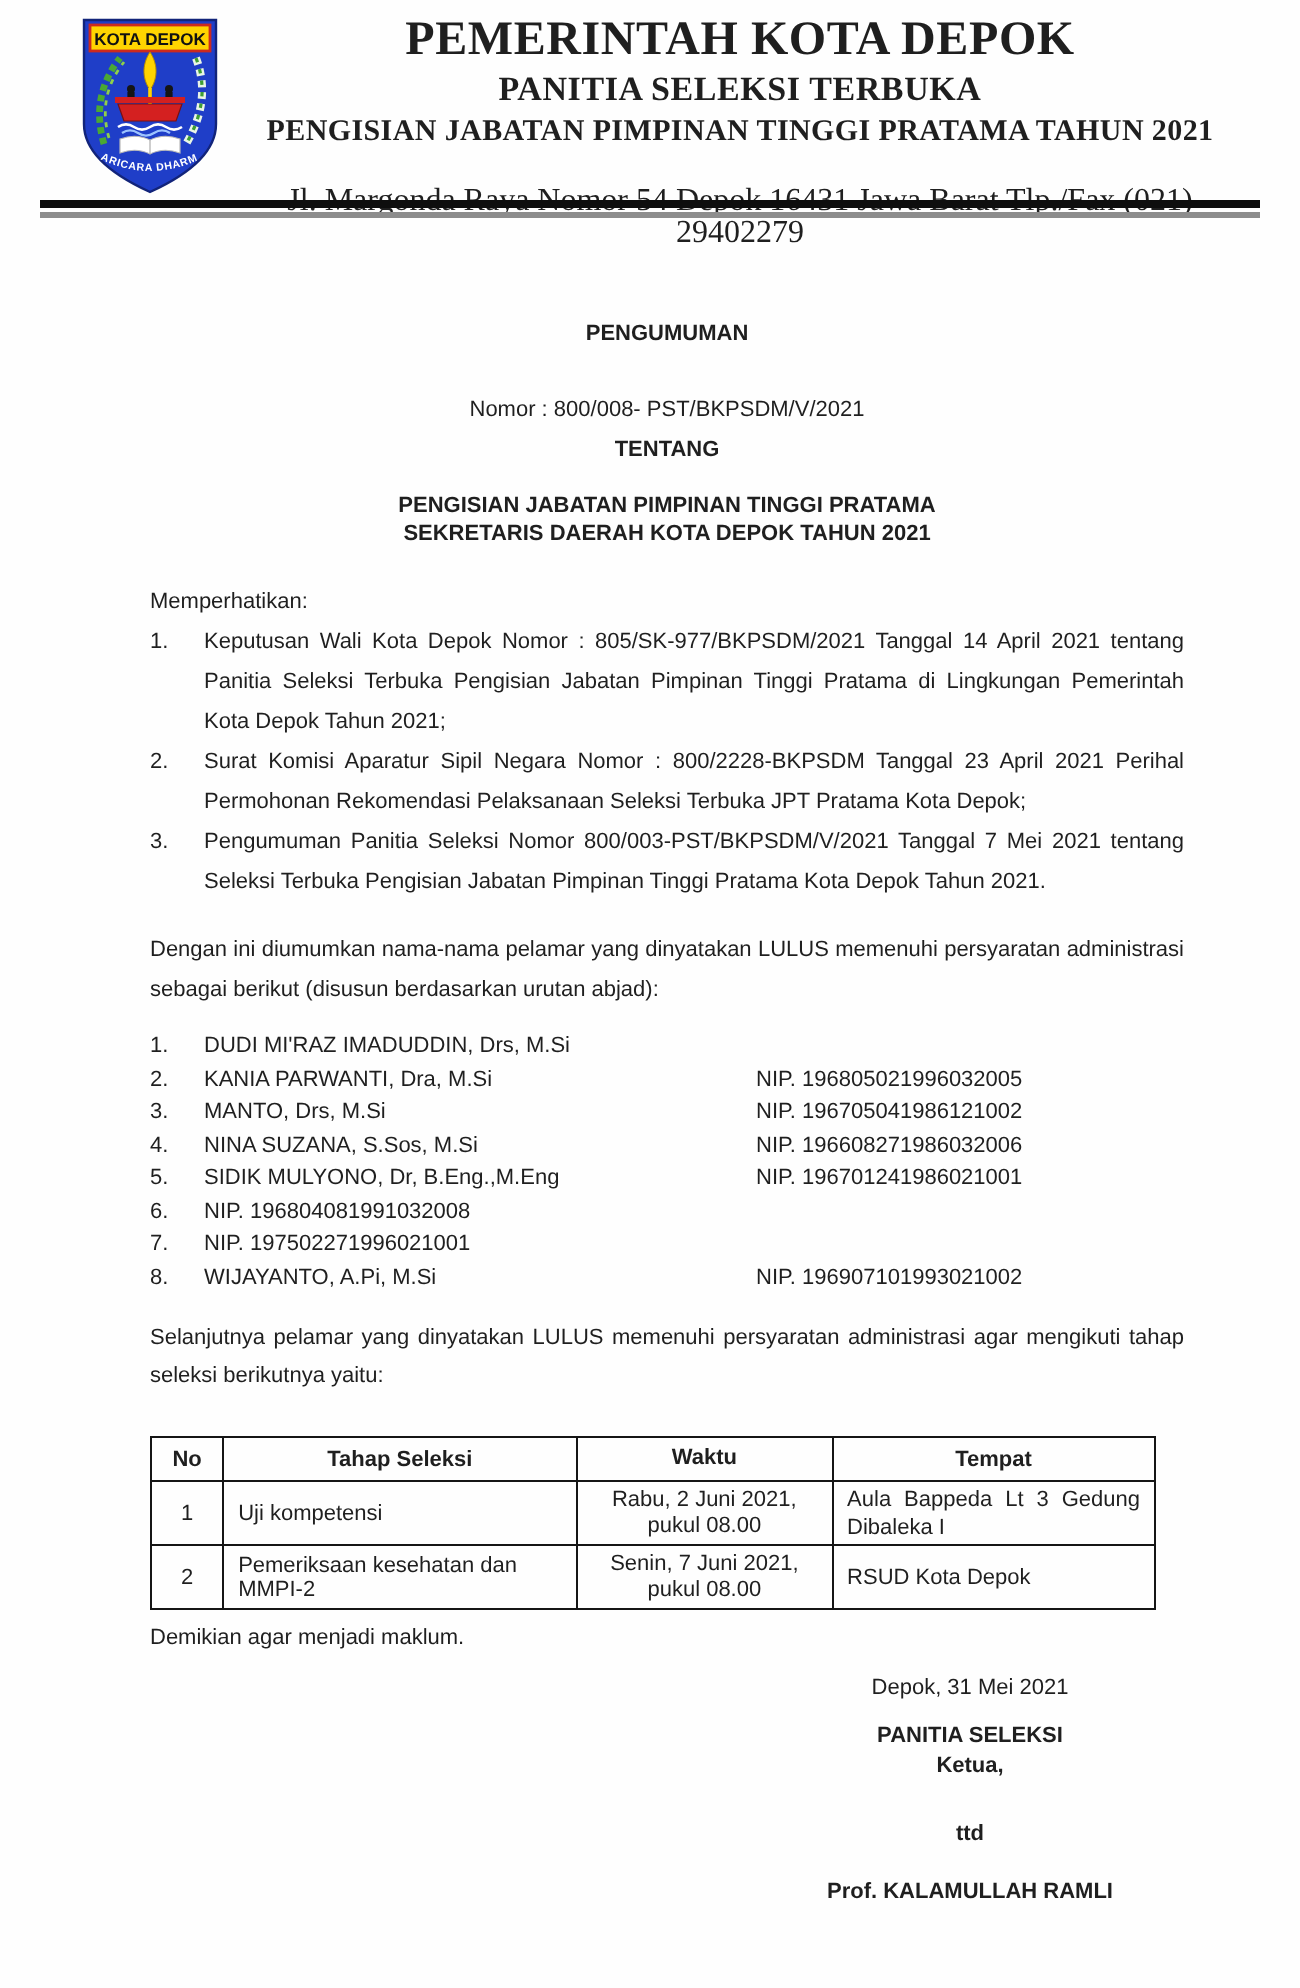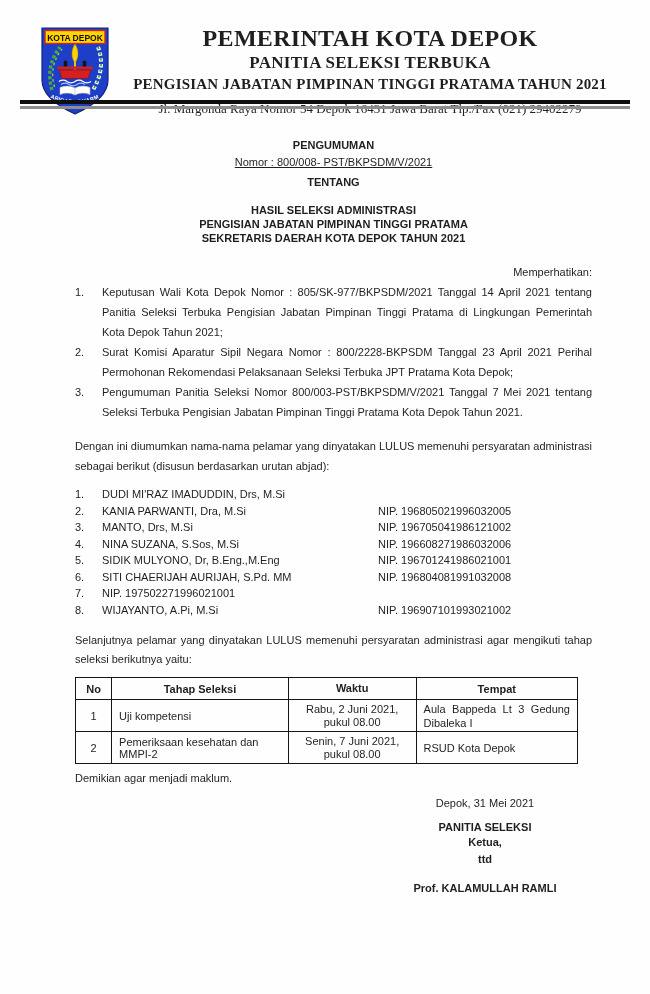--- a/index.html
+++ b/index.html
@@ -1,58 +1,58 @@
 <!DOCTYPE html>
 <html><head>
 <meta charset="utf-8">
 <style>
   html,body{margin:0;padding:0;background:#ffffff;}
   .page{position:relative;width:650px;height:994px;background:#fefefe;overflow:hidden;
         font-family:"Liberation Sans",sans-serif;color:#1f1f1f;}
   
-  .letterhead{position:absolute;top:22px;left:0;right:0;height:92px;}
+  .letterhead{position:absolute;top:4px;left:0;right:0;height:92px;}
   .logo{position:absolute;left:38px;top:2px;width:74px;height:93px;}
   .lh-text{margin-left:118px;margin-right:28px;text-align:center;
            font-family:"Liberation Serif",serif;padding-top:3px;}
   .lh1{font-size:24px;font-weight:bold;line-height:26px;letter-spacing:.3px;}
   .lh2{font-size:17px;font-weight:bold;line-height:23px;letter-spacing:.3px;}
   .lh3{font-size:15px;font-weight:bold;line-height:21px;letter-spacing:.2px;}
-  .lh-addr{font-size:13px;line-height:16px;margin-top:6px;}
+  .lh-addr{font-size:16px;line-height:16px;margin-top:16px;}
   .rule{position:absolute;top:100px;left:20px;right:20px;height:2px;
         border-top:4px solid #0e0e0e;border-bottom:3px solid #8d8d8d;}
   
-  .content{position:absolute;top:138px;left:75px;width:517px;font-size:11px;}
+  .content{position:absolute;top:160px;left:75px;width:517px;font-size:11px;}
   .c{text-align:center;}
   .b{font-weight:bold;}
   .t-line{line-height:14px;}
   .doc-type{line-height:14px;}
-  .nomor{margin-top:3px;line-height:14px;text-decoration:underline;}
+  .nomor{margin-top:24px;line-height:14px;}
   .tentang{margin-top:6px;line-height:14px;}
   .subject{margin-top:14px;line-height:14px;}
-  .memper{margin-top:17px;line-height:20px;text-align:right;}
+  .memper{margin-top:17px;line-height:20px;}
   .num-item{display:grid;grid-template-columns:27px 1fr;line-height:20px;}
   .num-item .txt{text-align:justify;}
   .intro-bold{margin-top:14px;font-weight:normal;text-align:justify;line-height:20px;}
   .names{margin-top:10px;}
   .name-row{display:grid;grid-template-columns:27px 1fr 214px;line-height:16.5px;}
   .next-par{margin-top:13px;text-align:justify;line-height:19px;}
   
-  table.sched{margin-top:8px;border-collapse:collapse;width:503px;font-size:11px;}
+  table.sched{margin-top:20px;border-collapse:collapse;width:503px;font-size:11px;}
   table.sched th,table.sched td{border:1.5px solid #151515;padding:1px 7px;vertical-align:middle;}
   table.sched th{font-weight:bold;text-align:center;height:19px;padding:1px 3px;}
   table.sched td{height:29px;}
   .w-no{width:22px;text-align:center;}
   .w-stage{width:168px;}
   .w-time{width:118px;text-align:center;line-height:13px;}
   .w-place{width:153px;text-align:justify;line-height:14px;}
   
   .closing{margin-top:6px;line-height:16px;}
   .sig{margin-top:10px;margin-left:295px;width:230px;text-align:center;line-height:15px;}
   .sig .org{margin-top:9px;}
-  .sig .ttd{margin-top:2px;}
+  .sig .ttd{margin-top:19px;}
   .sig .name{margin-top:14px;}
 </style>
 </head>
 <body>
 
 <div class="page">
 
   <header class="letterhead">
     <div class="logo">
       <svg width="74" height="93" viewBox="0 0 74 93" xmlns="http://www.w3.org/2000/svg">
@@ -117,21 +117,20 @@
     </div>
   </header>
   <div class="rule"></div>
 
   <main class="content">
 
     <div class="c b doc-type">PENGUMUMAN</div>
     <div class="c nomor">Nomor : 800/008- PST/BKPSDM/V/2021</div>
     <div class="c b tentang">TENTANG</div>
     <div class="c b subject">
-      <div class="t-line">HASIL SELEKSI ADMINISTRASI</div>
       <div class="t-line">PENGISIAN JABATAN PIMPINAN TINGGI PRATAMA</div>
       <div class="t-line">SEKRETARIS DAERAH KOTA DEPOK TAHUN 2021</div>
     </div>
 
     <div class="memper">Memperhatikan:</div>
     <div>
       <div class="num-item">
         <span>1.</span>
         <span class="txt">Keputusan Wali Kota Depok Nomor : 805/SK-977/BKPSDM/2021 Tanggal 14 April 2021 tentang Panitia Seleksi Terbuka Pengisian Jabatan Pimpinan Tinggi Pratama di Lingkungan Pemerintah Kota Depok Tahun 2021;</span>
       </div>
@@ -167,21 +166,20 @@
         <span>NINA SUZANA, S.Sos, M.Si</span>
         <span>NIP. 196608271986032006</span>
       </div>
       <div class="name-row">
         <span>5.</span>
         <span>SIDIK MULYONO, Dr, B.Eng.,M.Eng</span>
         <span>NIP. 196701241986021001</span>
       </div>
       <div class="name-row">
         <span>6.</span>
-        <span>SITI CHAERIJAH AURIJAH, S.Pd. MM</span>
         <span>NIP. 196804081991032008</span>
       </div>
       <div class="name-row">
         <span>7.</span>
         <span>NIP. 197502271996021001</span>
       </div>
       <div class="name-row">
         <span>8.</span>
         <span>WIJAYANTO, A.Pi, M.Si</span>
         <span>NIP. 196907101993021002</span>

